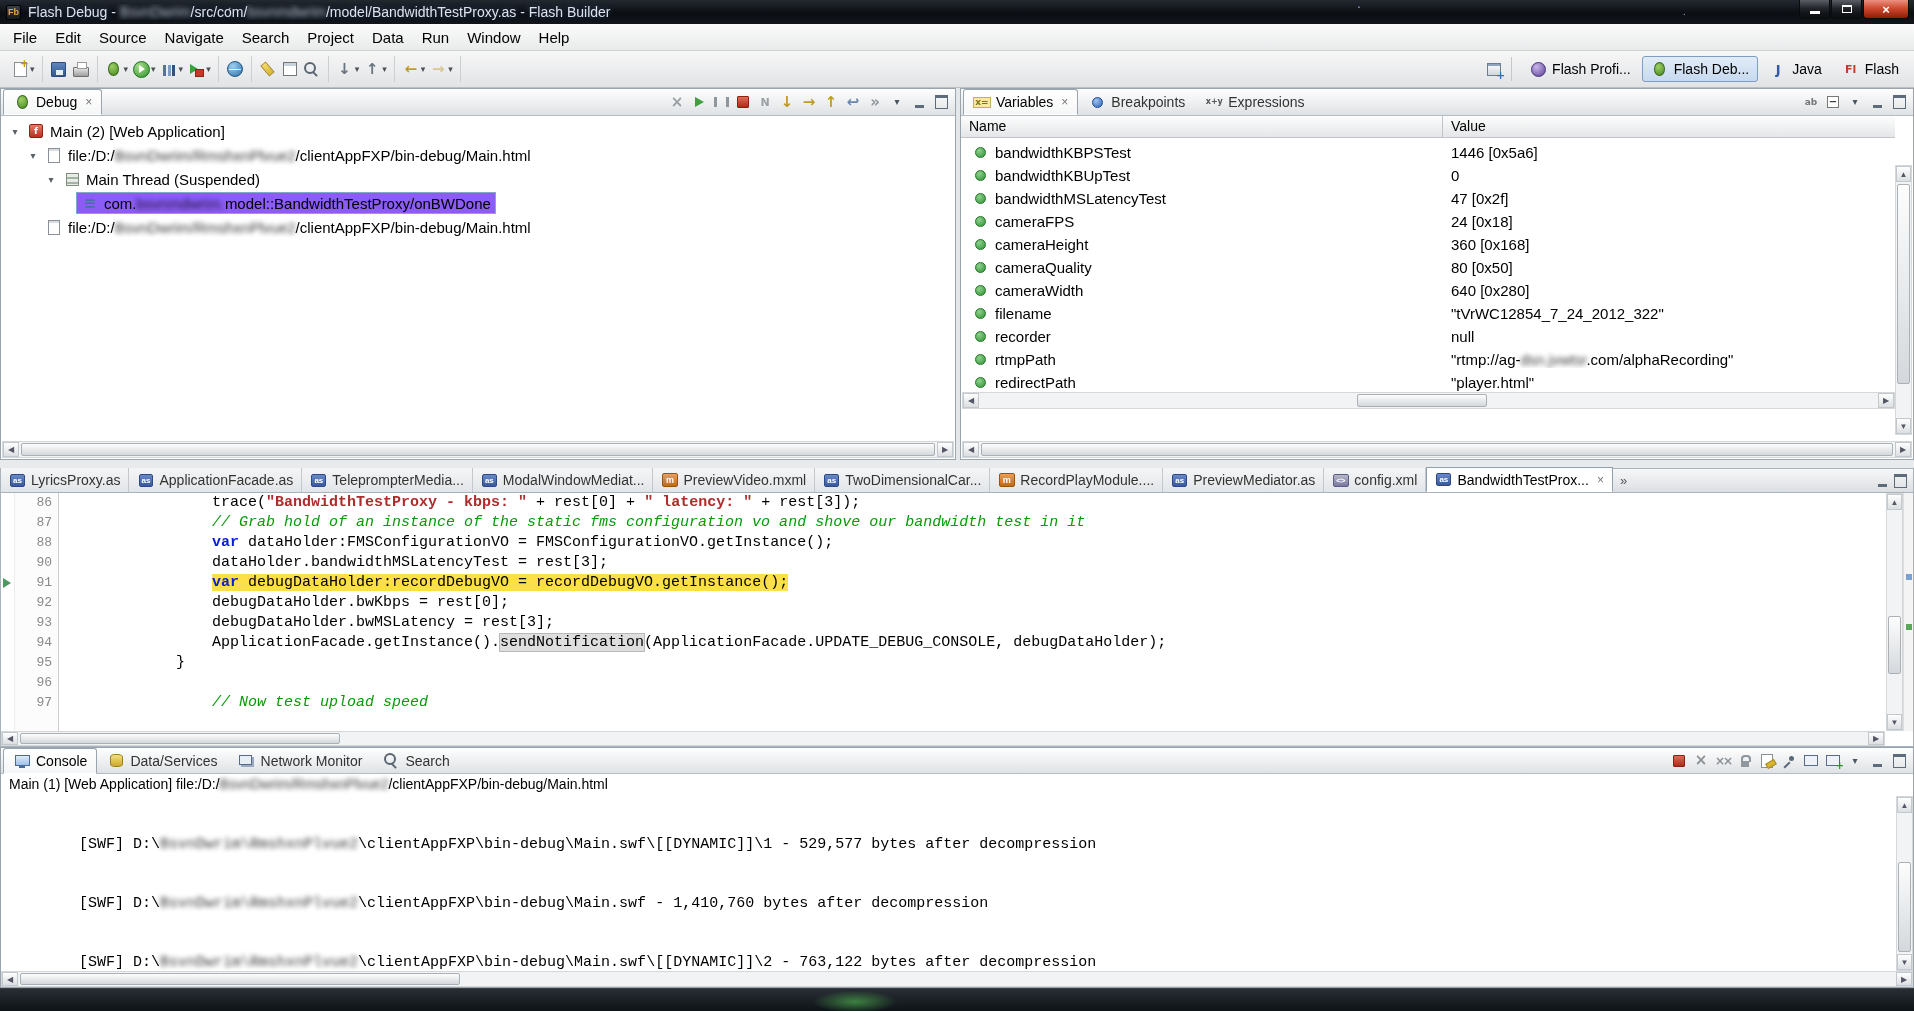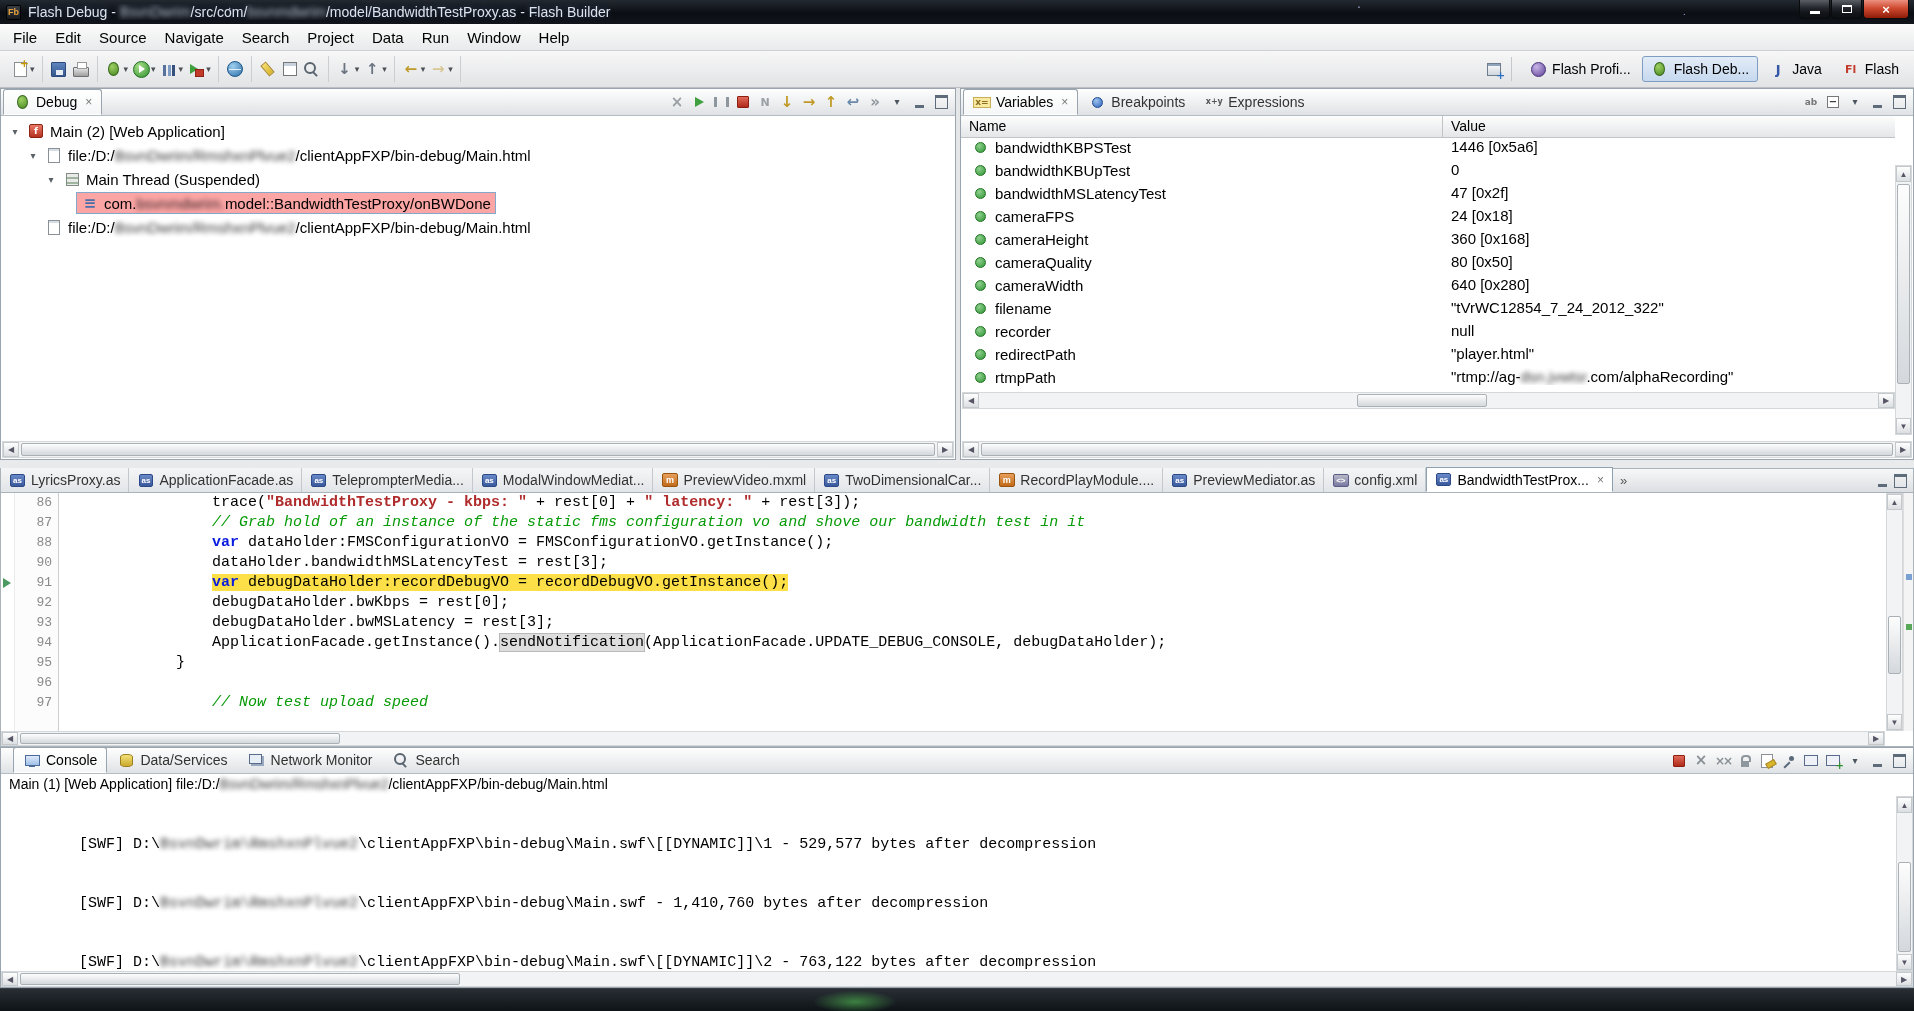--- a/index.html
+++ b/index.html
@@ -134,29 +134,29 @@
   .tclose.show{display:inline}
   .vtoolbar{margin-left:auto;display:flex;align-items:center;gap:2px;padding-right:4px;align-self:center}
   .vtoolbar .ticon{width:20px}
 
   
   .tree{padding-top:3px}
   .trow{height:24px;display:flex;align-items:center;font-size:15px;white-space:nowrap}
   .lvl0{padding-left:6px}.lvl1{padding-left:24px}.lvl2{padding-left:42px}.lvl3{padding-left:60px}
   .texp{width:16px;font-size:10px;color:#5a6268;text-align:center;flex:none}
   .rowinner{display:inline-flex;align-items:center;gap:5px;padding:1px 4px}
-  .trow.sel .rowinner{background:#fca5a5;outline:1px solid #84a8cc}
+  .trow.sel .rowinner{background:#8b5cf6;outline:1px solid #84a8cc}
 
   
   .vbody{position:relative;flex:1}
   .vheader{position:absolute;top:0;left:0;right:18px;height:22px;display:flex;background:linear-gradient(#fdfdfd,#e4e6e8);border-bottom:1px solid #c0c4c8;font-size:14px}
   .vh-name{width:482px;padding:2px 8px;border-right:1px solid #c0c4c8}
   .vh-value{flex:1;padding:2px 8px}
   .vrows{position:absolute;top:22px;left:0;right:18px}
-  .vrow{height:23px;display:flex;align-items:flex-start;white-space:nowrap}
+  .vrow{height:23px;display:flex;align-items:flex-end;white-space:nowrap}
   .vname-cell{width:482px;display:flex;gap:6px;padding-left:10px;align-items:center;overflow:hidden}
   .vval-cell{flex:1;padding-left:8px;overflow:hidden}
 
   
   .sb{background:#f2f3f4;border:1px solid #d5d8da;display:flex;align-items:stretch}
   .sb-arrow{width:16px;flex:none;background:linear-gradient(#fefefe,#dcdfe2);border:1px solid #c3c8cc;display:flex;align-items:center;justify-content:center;font-size:8px;color:#556}
   .sb-track{flex:1;position:relative}
   .sb-thumb{position:absolute;top:1px;bottom:1px;background:linear-gradient(#fdfdfd,#d4d8dc);border:1px solid #a9b0b6;border-radius:2px}
   .sbv{flex-direction:column}
   .sbv .sb-arrow{width:auto;height:16px}
@@ -187,21 +187,21 @@
   .occ{background:#dedede;outline:1px solid #b9b9b9}
   .caret{display:inline-block;width:0;height:15px;border-left:2px solid #000;vertical-align:-2px}
   .blur{filter:blur(2.6px);opacity:.8}
   .e-vscroll{position:absolute;right:10px;top:0;bottom:15px;width:17px}
   .e-overview{position:absolute;right:0;top:0;bottom:15px;width:10px;background:#f4f4f4;border-left:1px solid #ddd}
   .ov-mark{position:absolute;left:2px;width:6px;height:6px}
   .e-hscroll{position:absolute;left:0;right:28px;bottom:0;height:15px}
 
   
   #console-region{position:absolute;top:747px;left:0;right:0;height:241px;background:#fff;border:1px solid #9aa4ae}
-  .ctabs{height:26px;background:linear-gradient(#fefefe,#dfe2e5);border-bottom:1px solid #b4bcc4;display:flex;align-items:flex-end;padding-left:12px}
+  .ctabs{height:26px;background:linear-gradient(#fefefe,#dfe2e5);border-bottom:1px solid #b4bcc4;display:flex;align-items:center;padding-left:2px}
   .cstatus{height:22px;padding:2px 8px;font-size:14px;white-space:nowrap;overflow:hidden}
   .cout{position:absolute;top:48px;bottom:16px;left:0;right:17px;overflow:hidden;font-family:"Liberation Mono",monospace;font-size:15px;line-height:19.6px;padding-left:6px}
   .conline{white-space:pre}
   .c-vscroll{position:absolute;right:0;top:48px;bottom:16px;width:17px}
   .c-hscroll{position:absolute;left:0;right:0;bottom:0;height:16px}
   .inner-hscroll{position:absolute;height:17px}
   .outer-hscroll{position:absolute;left:1px;right:1px;bottom:1px;height:17px}
   .v-scroll-vars{position:absolute;right:1px;top:49px;height:270px;width:17px}
 
   
@@ -586,35 +586,35 @@
                 <span data-name="variable-name">recorder</span>
               </span>
               <span class="vval-cell" data-name="variable-value">
                 
               <span data-name="variable-value-part" class=" p">null</span></span>
             </div>
 
             <div class="vrow" data-name="variable-row">
               <span class="vname-cell">
                 <span class="ticon" data-name="variable-icon"></span>
+                <span data-name="variable-name">rtmpPath</span>
+              </span>
+              <span class="vval-cell" data-name="variable-value">
+                
+              <span data-name="variable-value-part" class=" p">"rtmp://ag-</span><span data-name="variable-value-part" class=" blur">dsn.jvwtsr</span><span data-name="variable-value-part" class=" p">.com/alphaRecording"</span></span>
+            </div>
+
+            <div class="vrow" data-name="variable-row">
+              <span class="vname-cell">
+                <span class="ticon" data-name="variable-icon"></span>
                 <span data-name="variable-name">redirectPath</span>
               </span>
               <span class="vval-cell" data-name="variable-value">
                 
               <span data-name="variable-value-part" class=" p">"player.html"</span></span>
-            </div>
-
-            <div class="vrow" data-name="variable-row">
-              <span class="vname-cell">
-                <span class="ticon" data-name="variable-icon"></span>
-                <span data-name="variable-name">rtmpPath</span>
-              </span>
-              <span class="vval-cell" data-name="variable-value">
-                
-              <span data-name="variable-value-part" class=" p">"rtmp://ag-</span><span data-name="variable-value-part" class=" blur">dsn.jvwtsr</span><span data-name="variable-value-part" class=" p">.com/alphaRecording"</span></span>
             </div>
           </div>
         <div class="sb sbv v-scroll-vars" data-name="variables-vertical-scrollbar">
           <span class="sb-arrow" data-name="scroll-up-icon">▲</span>
           <span class="sb-track">
               <span class="sb-thumb" data-name="scrollbar-thumb" style="top:2px;height:200px"></span>
             </span>
           <span class="sb-arrow" data-name="scroll-down-icon">▼</span>
         </div>
         <div class="inner-hscroll sb" data-name="variables-horizontal-scrollbar" style="left:1px;right:18px;top:276px">

